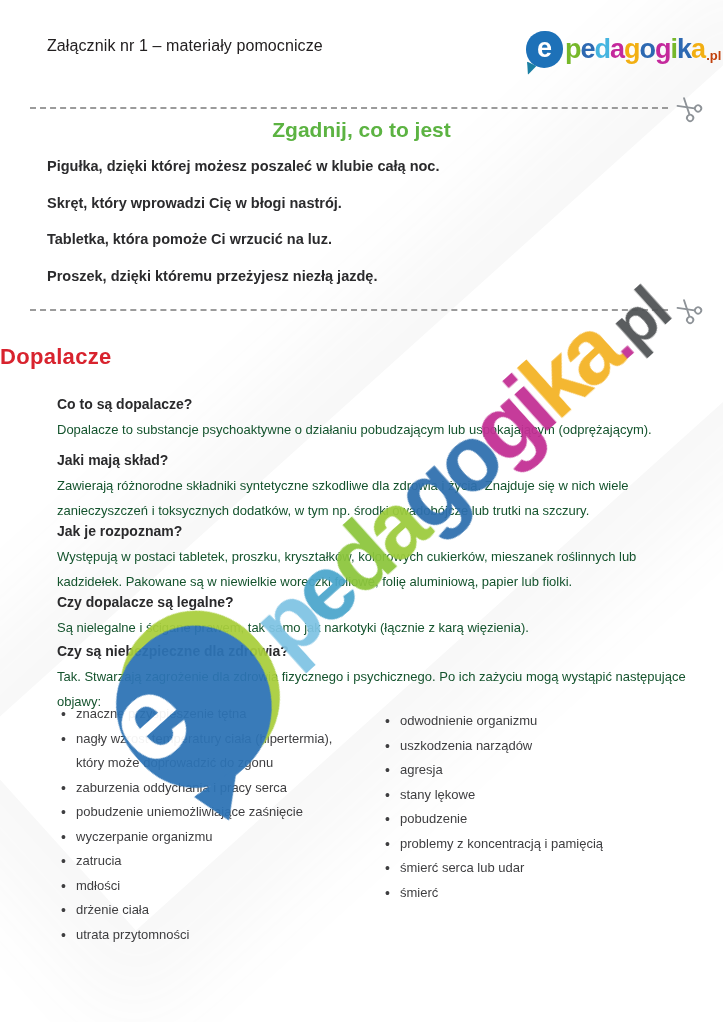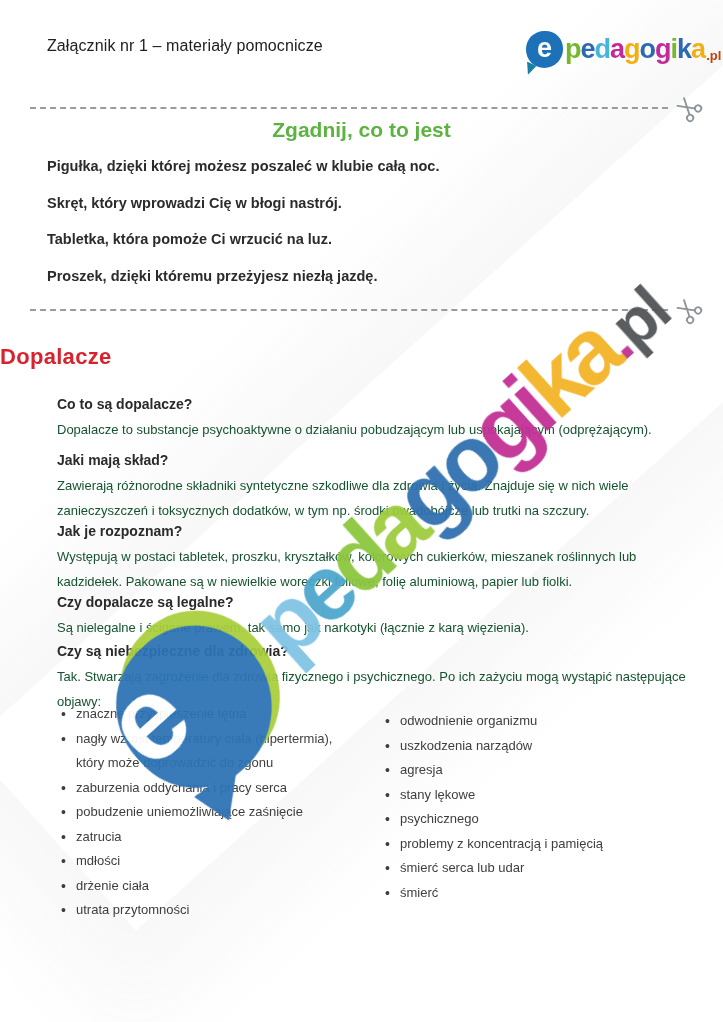--- a/index.html
+++ b/index.html
@@ -138,32 +138,33 @@
   <div class="layer qa qa5">
     <h3>Czy są niebezpieczne dla zdrowia?</h3>
     <p>Tak. Stwarzają zagrożenie dla zdrowia fizycznego i psychicznego. Po ich zażyciu mogą wystąpić następujące objawy:</p>
   </div>
 
   <ul class="layer symptoms col-left">
     <li>znaczne przyspieszenie tętna</li>
     <li>nagły wzrost temperatury ciała (hipertermia), który może doprowadzić do zgonu</li>
     <li>zaburzenia oddychania i pracy serca</li>
     <li>pobudzenie uniemożliwiające zaśnięcie</li>
+    <li>wyczerpanie organizmu</li>
     <li>zatrucia</li>
     <li>mdłości</li>
     <li>drżenie ciała</li>
     <li>utrata przytomności</li>
   </ul>
 
   <ul class="layer symptoms col-right">
     <li>odwodnienie organizmu</li>
     <li>uszkodzenia narządów</li>
     <li>agresja</li>
     <li>stany lękowe</li>
-    <li>psychicznego</li>
+    <li>pobudzenie</li>
     <li>problemy z koncentracją i pamięcią</li>
     <li>śmierć serca lub udar</li>
     <li>śmierć</li>
   </ul>
 
   <div class="wm">
     <span class="wm-bubble">
       <i class="accent" style="background-color: rgb(169, 206, 59);"></i>
       <i class="body" style="background-color: rgb(43, 114, 180);"></i>
       <b style="position:relative">e</b>

